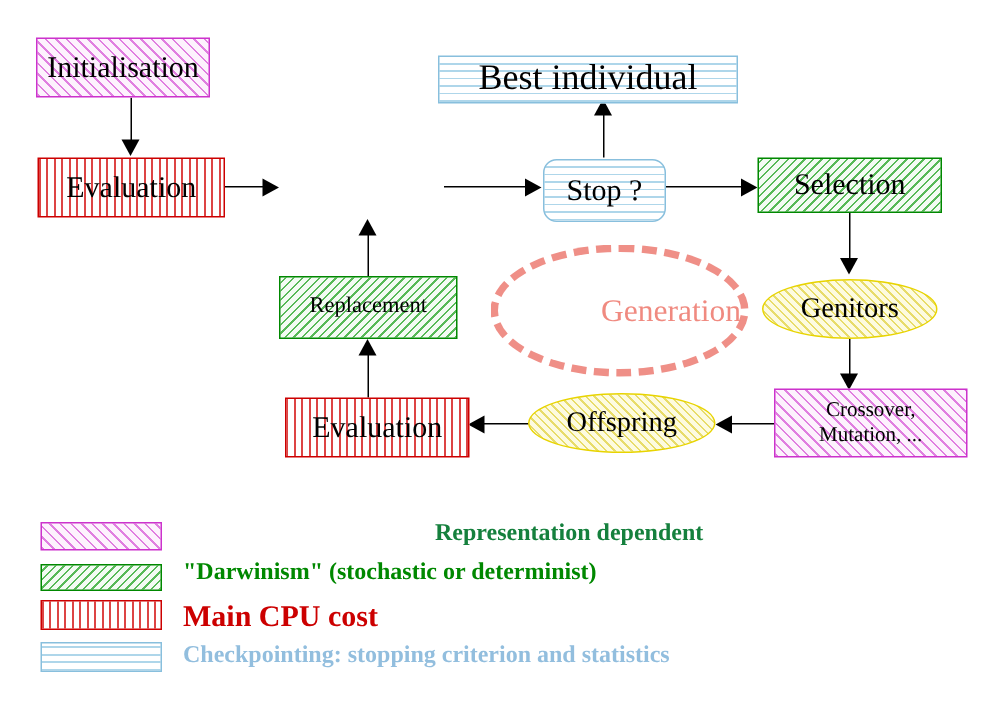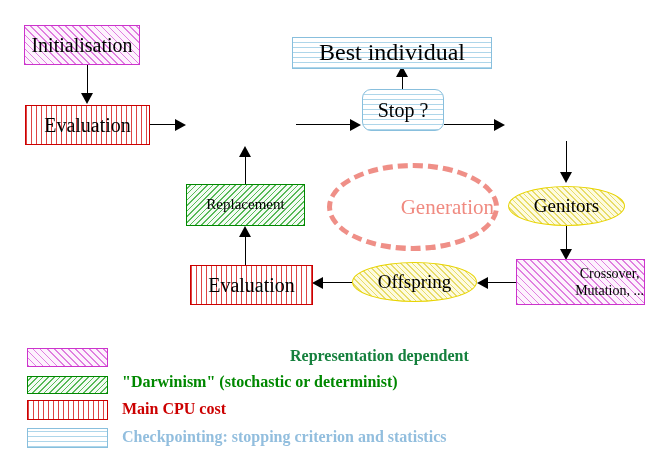--- a/index.html
+++ b/index.html
@@ -155,34 +155,37 @@
 
   <div class="node fill-magenta" style="left:24px; top:25px; width:116px; height:40px; font-size:20px;">
     <span>Initialisation</span>
   </div>
 
   <div class="node fill-red" style="left:25px; top:105px; width:125px; height:40px; font-size:20px;">
     <span>Evaluation</span>
   </div>
 
 
-  <div class="node fill-blue rounded" style="left:362px; top:89px; width:82px; height:42px; font-size:20px;">
+  <div class="node fill-blue rounded" style="left:362px; top:106px; width:82px; height:42px; font-size:20px;">
     <span>Stop ?</span>
   </div>
 
   <div class="node fill-blue" style="left:292px; top:37px; width:200px; height:32px; font-size:24px;">
     <span>Best individual</span>
   </div>
 
+  <div class="node fill-green" style="left:505px; top:105px; width:123px; height:37px; font-size:20px;">
+    <span>Selection</span>
+  </div>
 
   <div class="node fill-yellow ellipse" style="left:508px; top:186px; width:117px; height:40px; font-size:19px;">
     <span>Genitors</span>
   </div>
 
-  <div class="node fill-magenta" style="left:516px; top:259px; width:129px; height:46px; font-size:14px; line-height:1.25;justify-content:flex-end;">
+  <div class="node fill-magenta" style="left:516px; top:259px; width:129px; height:46px; font-size:14px; line-height:1.25;">
     <span>Crossover,
 Mutation, ...</span>
   </div>
 
   <div class="node fill-yellow ellipse" style="left:352px; top:262px; width:125px; height:40px; font-size:19px;">
     <span>Offspring</span>
   </div>
 
   <div class="node fill-red" style="left:190px; top:265px; width:123px; height:40px; font-size:20px;">
     <span>Evaluation</span>
@@ -196,18 +199,18 @@
     <span>Generation</span>
   </div>
 
   <div class="legend-swatch fill-magenta" style="left:27px; top:348px; width:81px; height:19px;"></div>
   <div class="legend-text lt-orange" style="left:290px; top:347px; font-size:16px;">Representation dependent</div>
 
   <div class="legend-swatch fill-green" style="left:27px; top:376px; width:81px; height:18px;"></div>
   <div class="legend-text lt-green" style="left:122px; top:373px; font-size:16px;">"Darwinism" (stochastic or determinist)</div>
 
   <div class="legend-swatch fill-red" style="left:27px; top:400px; width:81px; height:20px;"></div>
-  <div class="legend-text lt-red" style="left:122px; top:400px; font-size:16px;">Main CPU cost</div>
+  <div class="legend-text lt-red" style="left:122px; top:400px; font-size:20px;">Main CPU cost</div>
 
   <div class="legend-swatch fill-blue" style="left:27px; top:428px; width:81px; height:20px;"></div>
   <div class="legend-text lt-blue" style="left:122px; top:428px; font-size:16px;">Checkpointing: stopping criterion and statistics</div>
 
 </div>
 
 </body></html>

